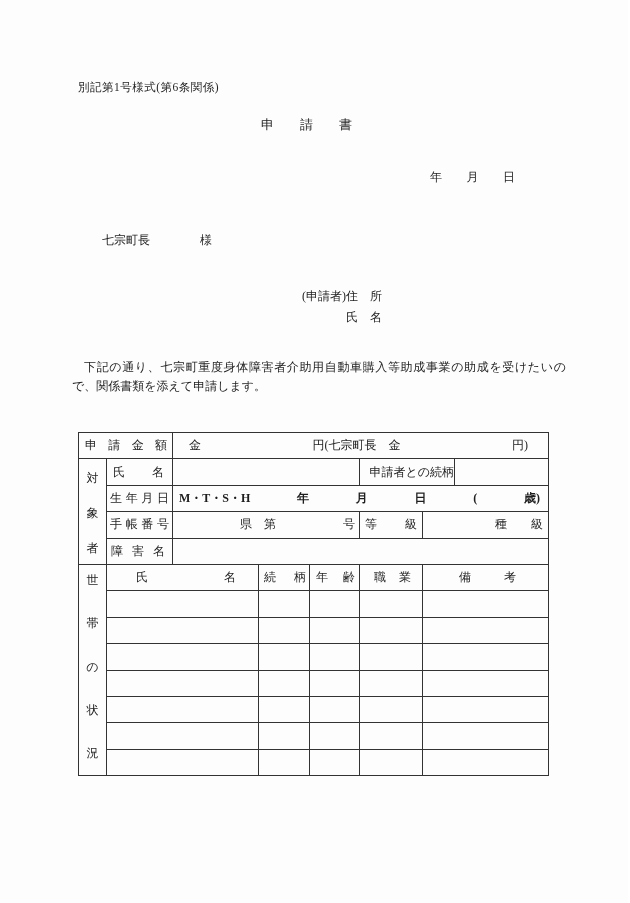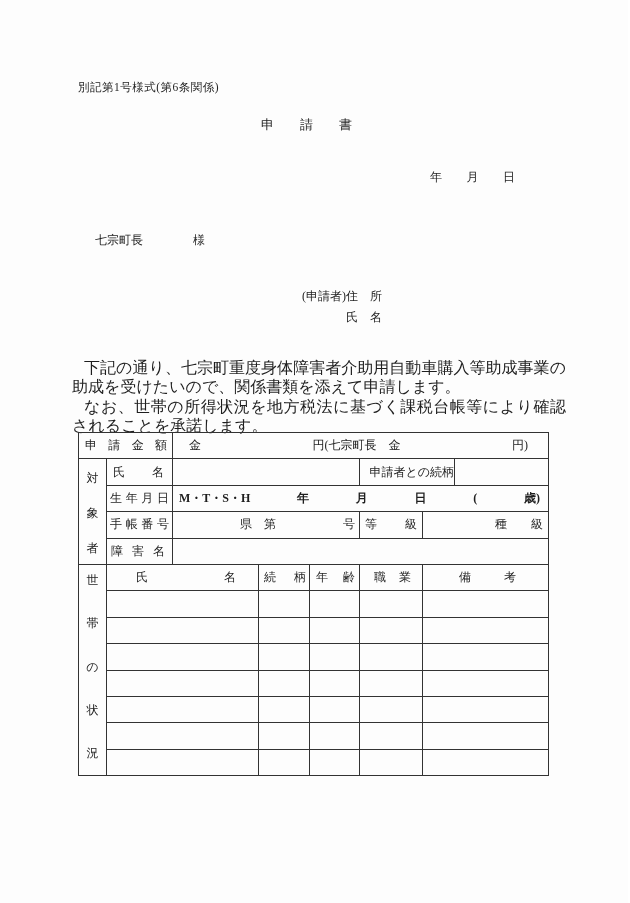--- a/index.html
+++ b/index.html
@@ -8,24 +8,24 @@
     width:628px;height:903px;
     background:#fdfdfd;
     color:#1e1e1e;
     font-family:"Liberation Serif","DejaVu Serif",serif;
     overflow:hidden;
   }
   .abs{position:absolute;}
   .form-number{left:78px;top:80px;font-size:11.5px;letter-spacing:.5px;}
   .doc-title{left:261px;top:116px;width:91px;font-size:13px;}
   .date-line{left:430px;top:169px;width:85px;font-size:12px;}
-  .addressee{left:95px;top:232px;font-size:12px;display:flex;gap:50px;justify-content:space-between;}
+  .addressee{left:102px;top:232px;font-size:12px;display:flex;gap:50px;justify-content:space-between;}
   .applicant{left:300px;top:286px;font-size:12px;line-height:21px;text-align:right;}
   .applicant .name-line{margin-left:46px;}
-  .body-text{left:72px;top:358px;width:494px;font-size:16px;line-height:19.3px;text-align:justify;}
+  .body-text{left:72px;top:358px;width:494px;font-size:12px;line-height:19.3px;text-align:justify;}
   .body-text p{margin:0;text-indent:12px;}
 
   
   .just{display:flex;justify-content:space-between;align-items:center;}
   .box{height:100%;box-sizing:border-box;display:flex;align-items:center;}
   .sb{justify-content:space-between;}
 
   .form-table{
     position:absolute;left:78px;top:432px;width:470px;height:330px;
     border-collapse:collapse;table-layout:fixed;
@@ -80,21 +80,20 @@
     <span>様</span>
   </div>
 
   <div class="abs applicant">
     <div>(申請者)住　所</div>
     <div class="name-line">氏　名</div>
   </div>
 
   <div class="abs body-text">
     <p>下記の通り、七宗町重度身体障害者介助用自動車購入等助成事業の助成を受けたいので、関係書類を添えて申請します。</p>
-    <p>なお、世帯の所得状況を地方税法に基づく課税台帳等により確認されることを承諾します。</p>
   </div>
 
   <table class="form-table">
     <colgroup>
       <col style="width:28px">
         <col style="width:66px">
         <col style="width:86px">
         <col style="width:51px">
       <col style="width:50px">
         <col style="width:63px">

